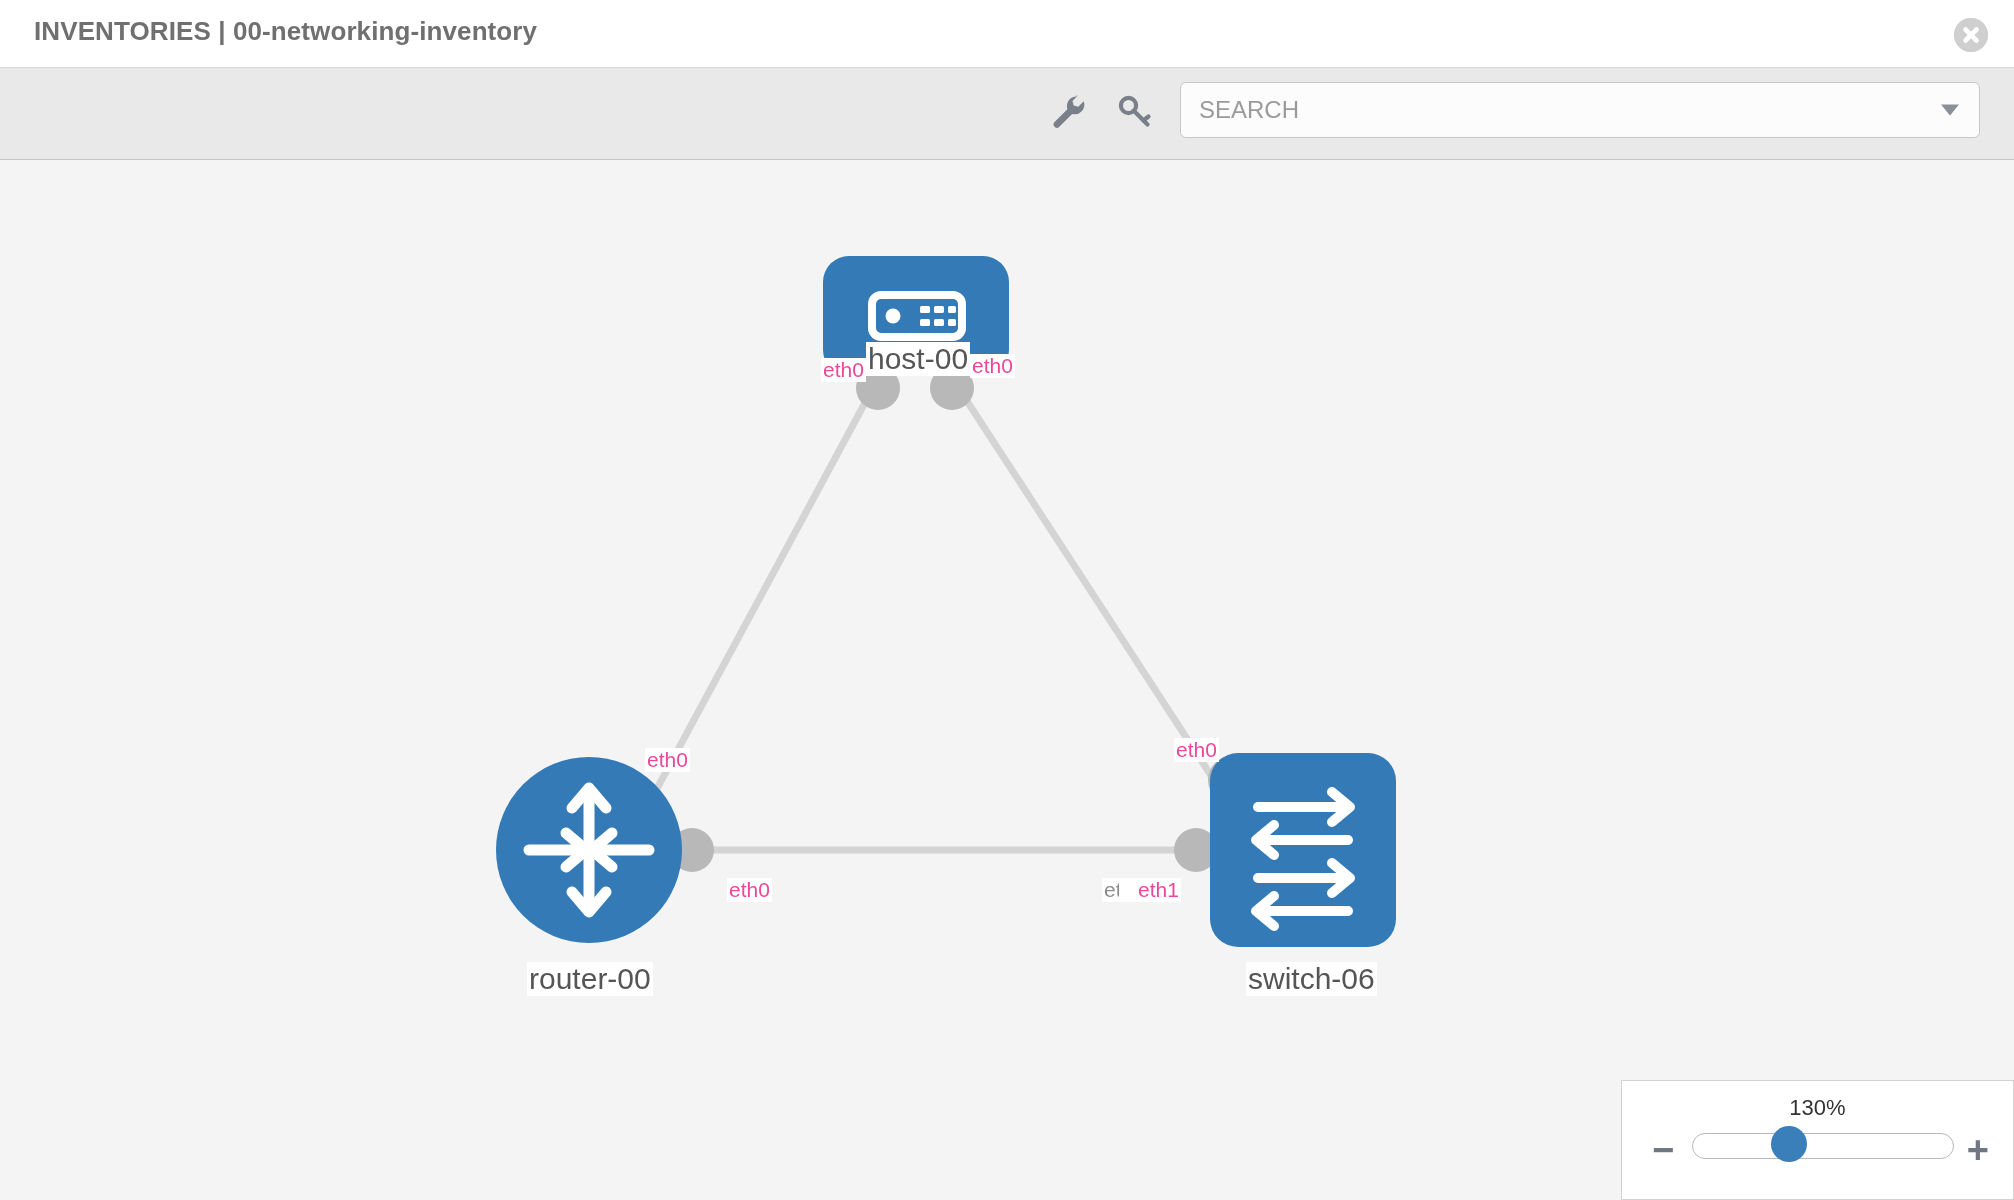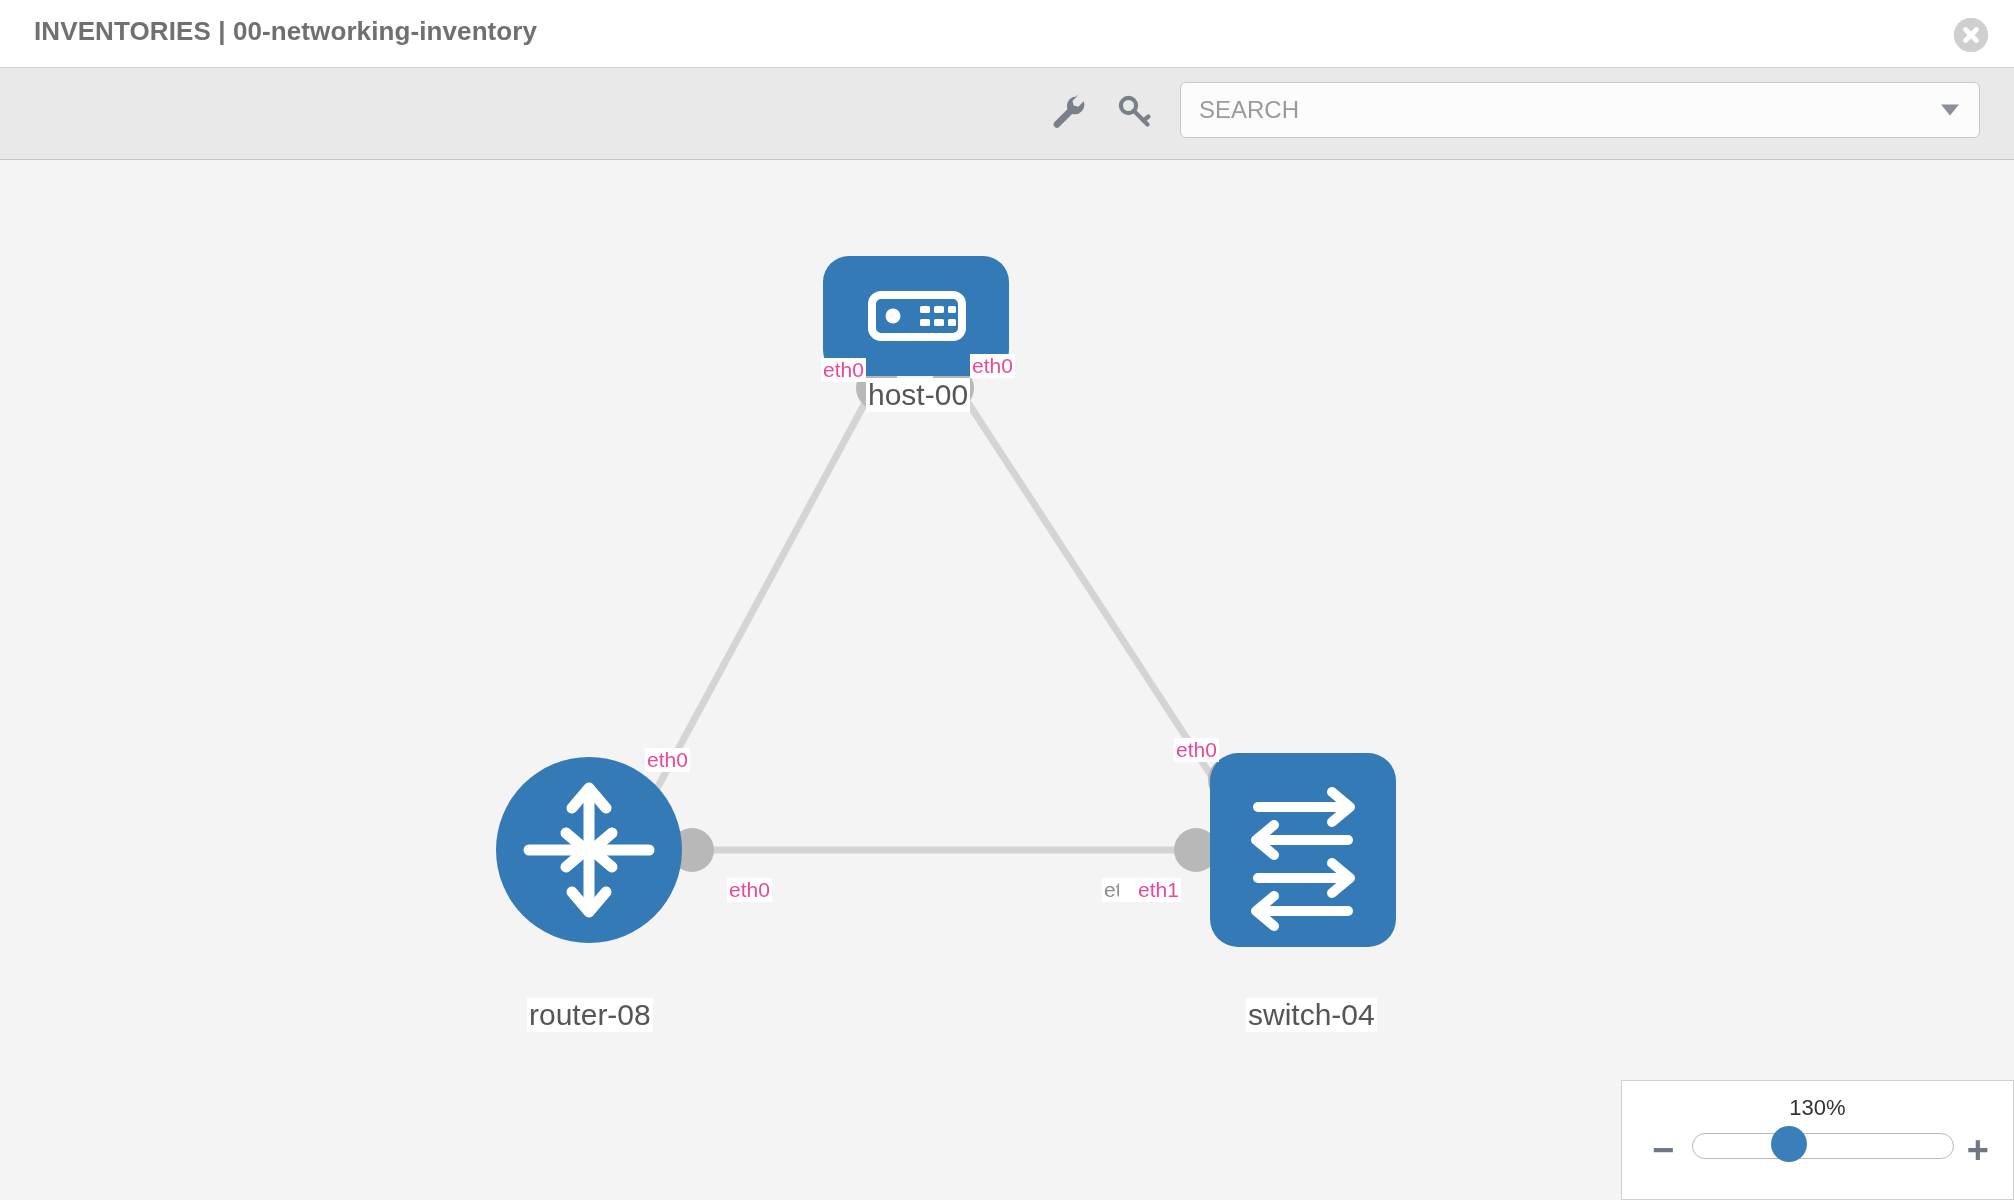--- a/index.html
+++ b/index.html
@@ -101,21 +101,20 @@
   .canvas svg { position: absolute; left: 0; top: 0; }
 
   
   .node-label {
     position: absolute;
     font-size: 30px;
     color: #555555;
     background: #ffffff;
     white-space: nowrap;
     padding: 0 2px;
-    margin-top: 36px;
   }
   .if-label {
     position: absolute;
     font-size: 21px;
     color: #ec4899;
     background: #ffffff;
     white-space: nowrap;
     padding: 0 2px;
   }
 
@@ -265,22 +264,22 @@
           <polyline points="1274,665 1256,680 1274,695"></polyline>
           <line x1="1258" y1="718" x2="1348" y2="718"></line>
           <polyline points="1332,703 1350,718 1332,733"></polyline>
           <line x1="1348" y1="751" x2="1258" y2="751"></line>
           <polyline points="1274,736 1256,751 1274,766"></polyline>
         </g>
       </g>
     </svg>
 
     <div class="node-label" style="left:866px; top:182px;">host-00</div>
-    <div class="node-label" style="left:527px; top:802px;">router-08</div>
-    <div class="node-label" style="left:1246px; top:802px;">switch-04</div>
+    <div class="node-label" style="left:527px; top:802px;">router-00</div>
+    <div class="node-label" style="left:1246px; top:802px;">switch-06</div>
 
     <div class="if-label" style="left:821px; top:198px;">eth0</div>
     <div class="if-label" style="left:970px; top:194px;">eth0</div>
     <div class="if-label" style="left:645px; top:588px;">eth0</div>
     <div class="if-label" style="left:1174px; top:578px;">eth0</div>
     <div class="if-label" style="left:727px; top:718px;">eth0</div>
     <div class="if-label" style="left:1102px; top:718px; color:#8d8d8d;">eth</div>
     <div class="if-label" style="left:1119px; top:718px;padding-left:19px;">eth1</div>
 
   </div>

